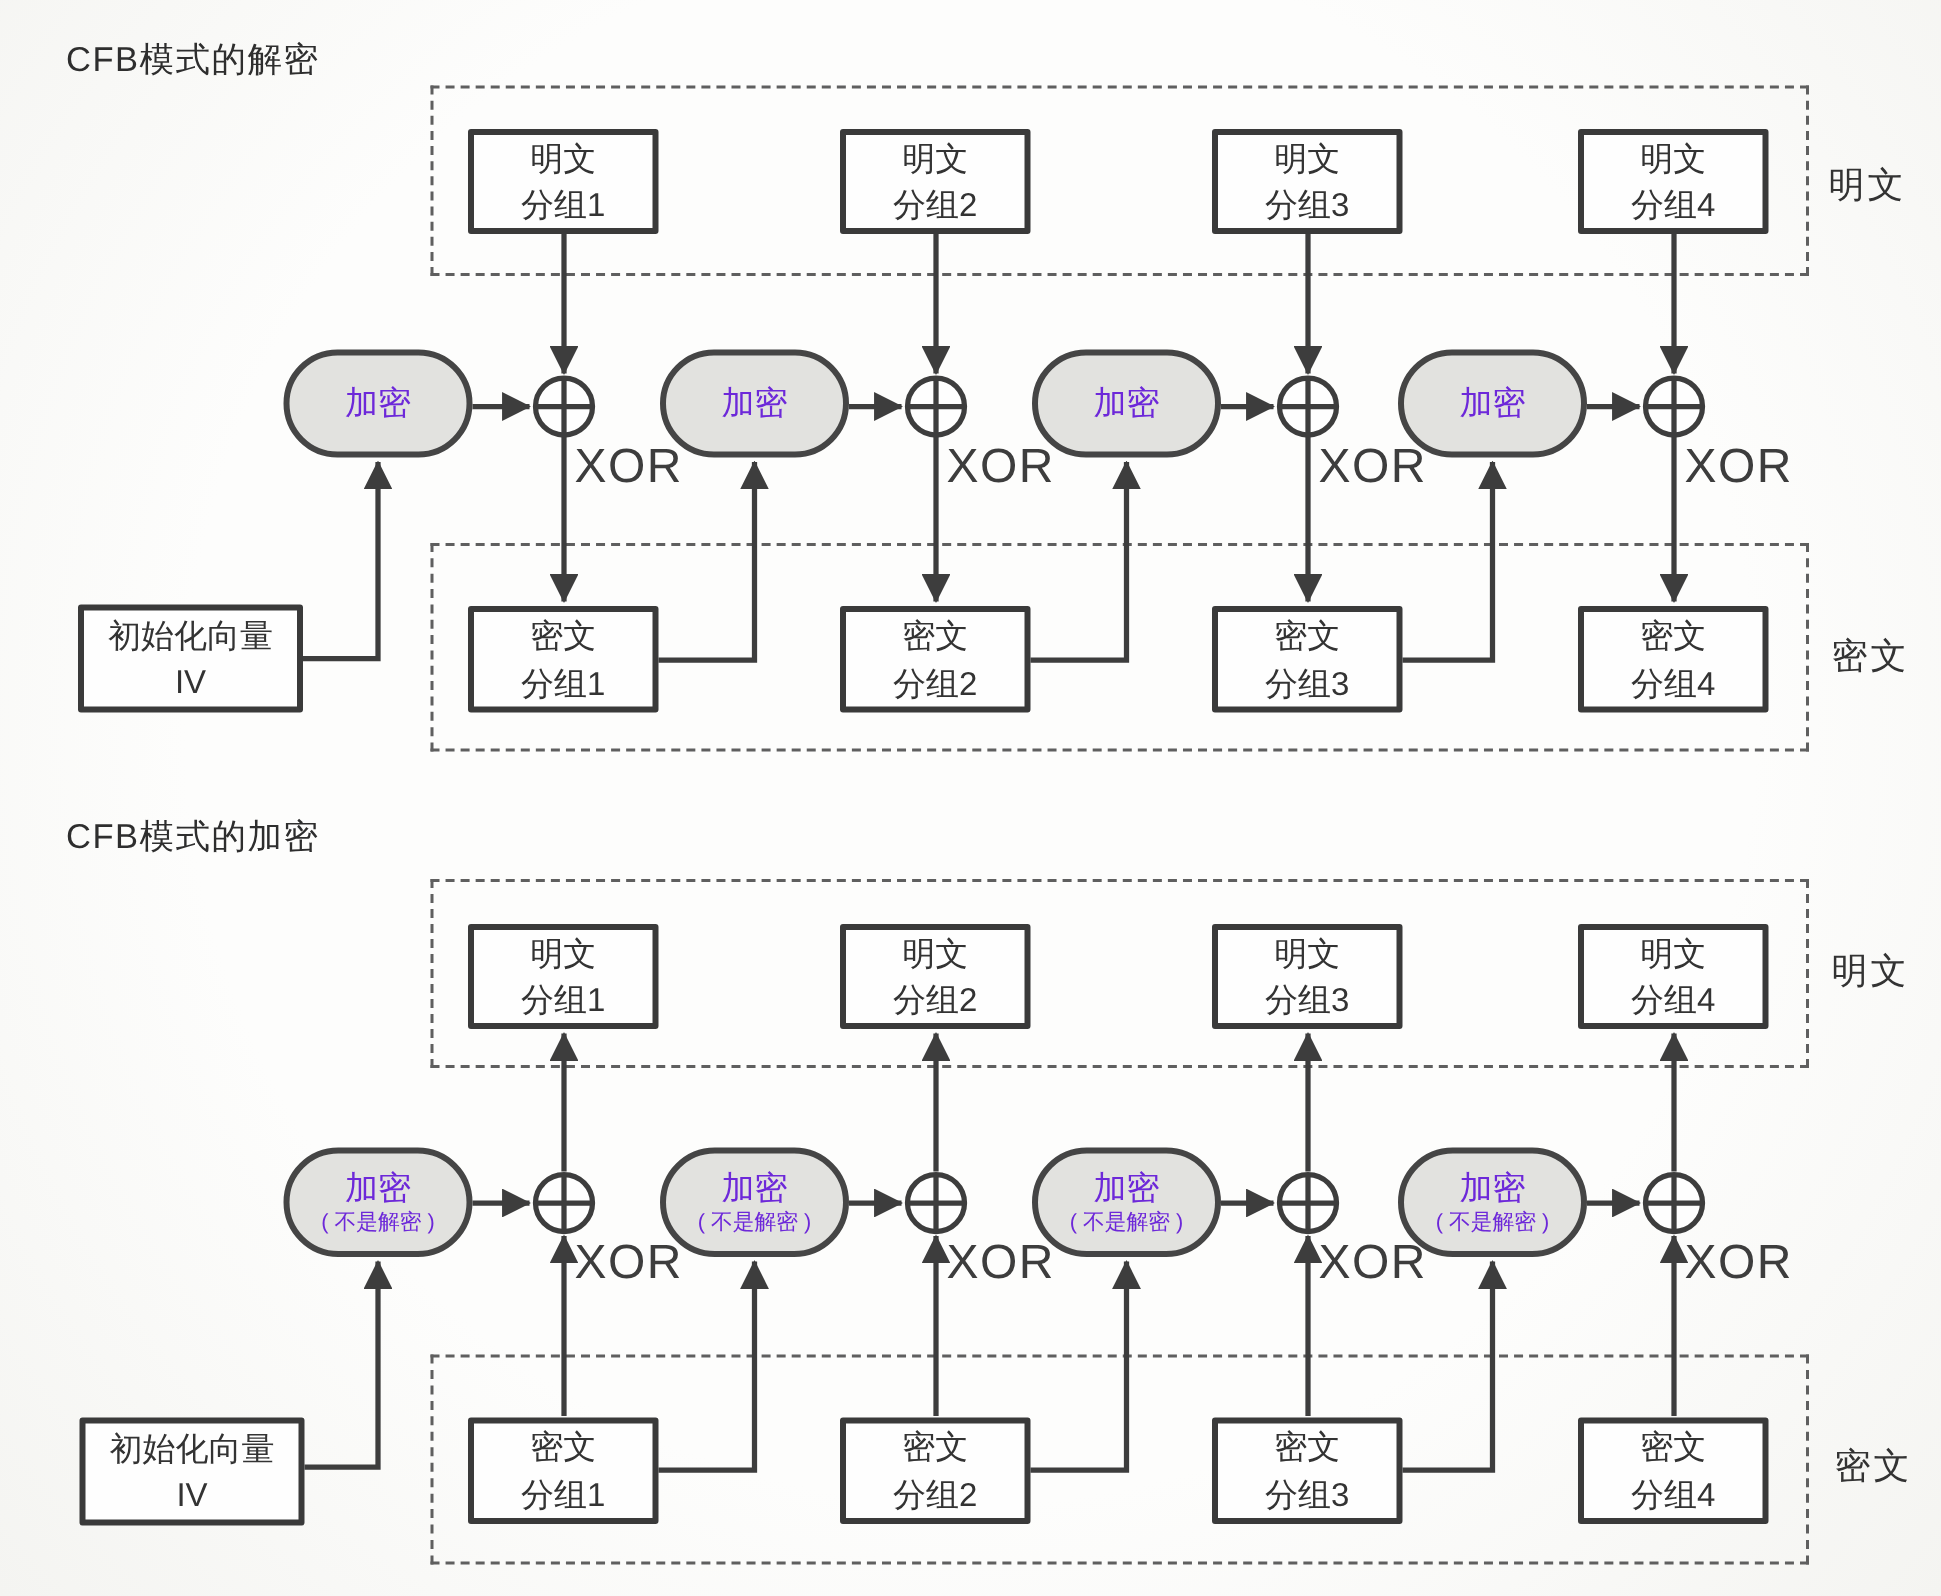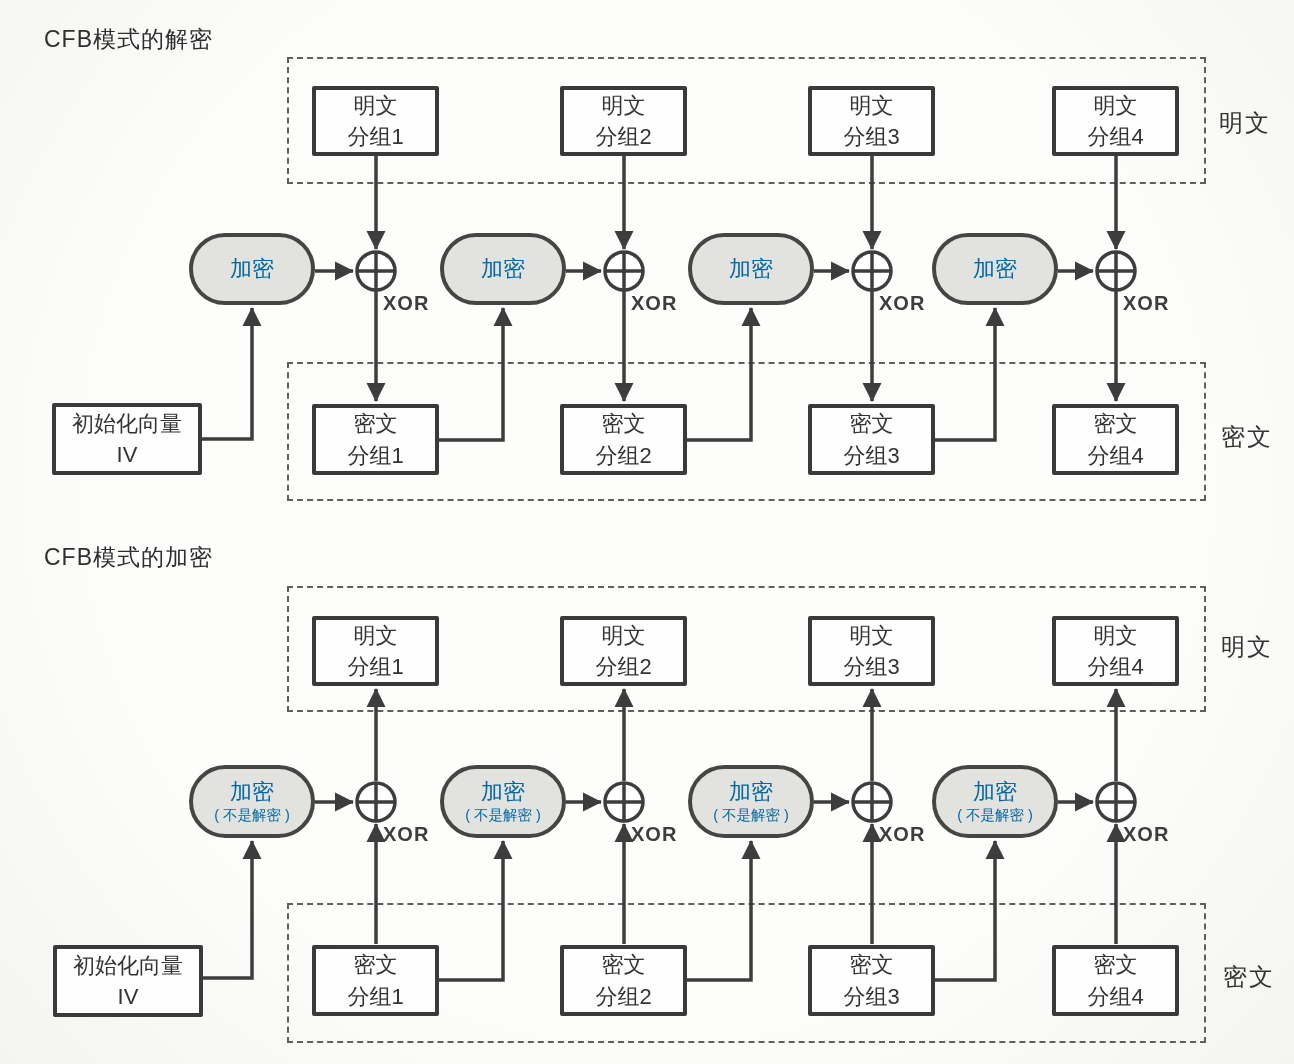--- a/index.html
+++ b/index.html
@@ -54,38 +54,37 @@
     position:absolute;
     box-sizing:border-box;
     background:#e2e2df;
     border:4px solid #454545;
     border-radius:40px;
     display:flex;
     flex-direction:column;
     align-items:center;
     justify-content:center;
     font-size:22px;
-    color:#0369a1;
+    color:#6d28d9;
     z-index:3;
     text-align:center;
     line-height:1.2;
   }
   .pill .sub{
     font-size:14.5px;
     margin-top:2px;
     letter-spacing:0px;
     white-space:nowrap;
   }
   .xor-tag{
     position:absolute;
-    font-size:20px;
+    font-size:32px;
     color:#3d3d3d;
     z-index:3;
     letter-spacing:1px;
-    font-weight:bold;
   }
   .side-label{
     position:absolute;
     font-size:24px;
     color:#333;
     z-index:3;
     letter-spacing:2px;
   }
 </style>
 </head>

